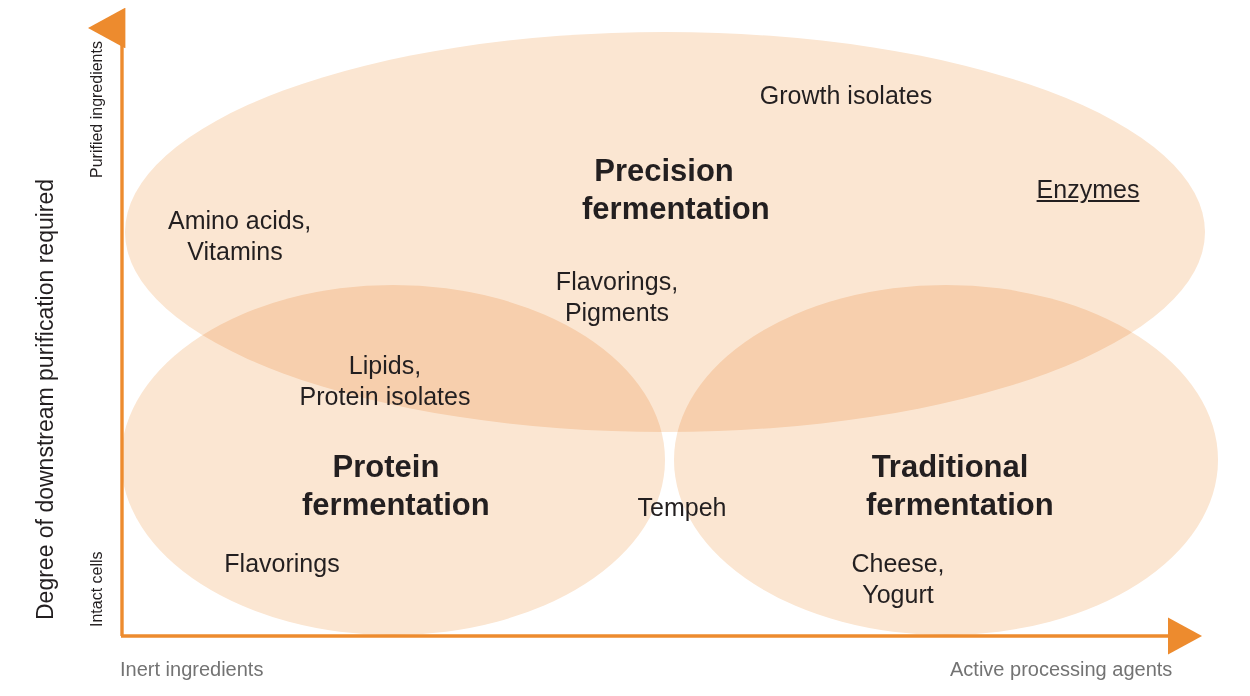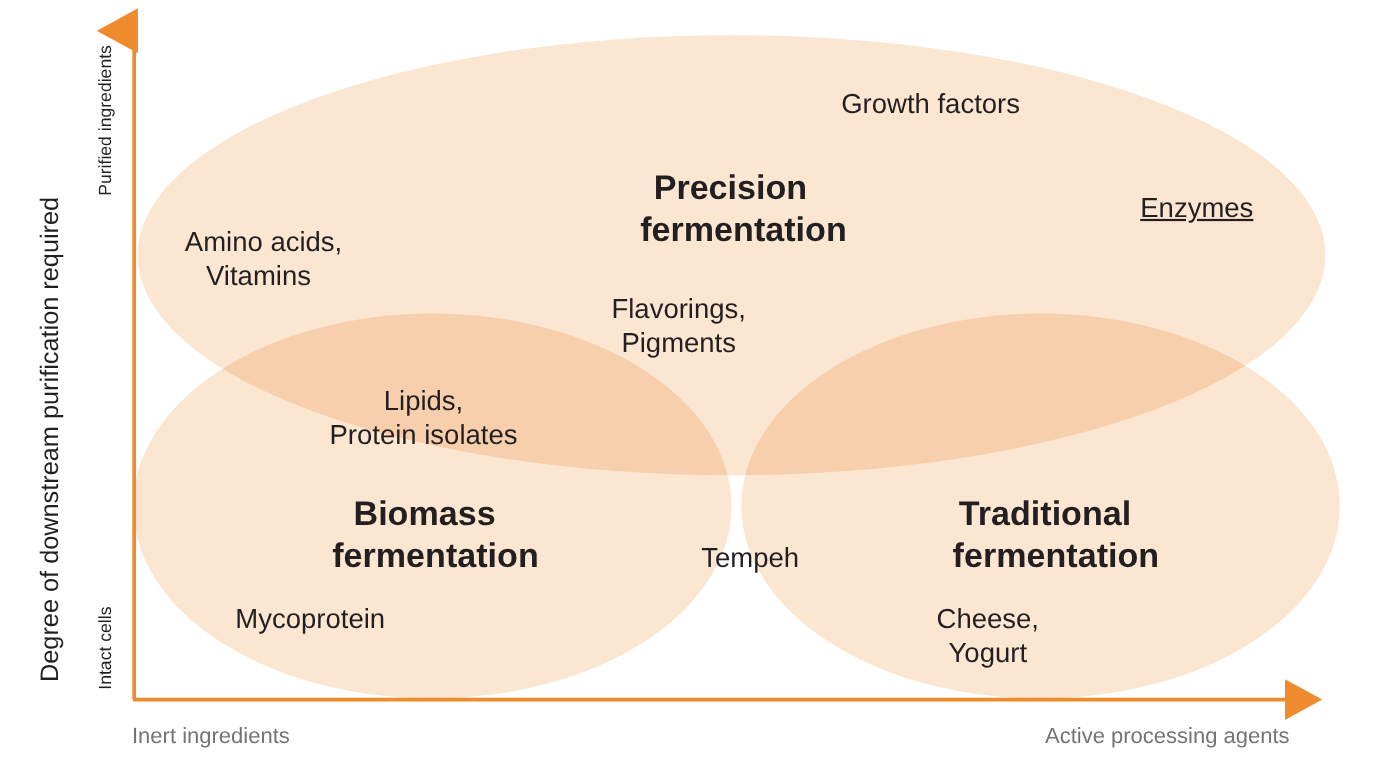--- a/index.html
+++ b/index.html
@@ -98,40 +98,40 @@
   <div class="axis-title" style="left:32px; top:620px;">Degree of downstream purification required</div>
 
   <div class="axis-tick-lbl" style="left:88px; top:178px;">Purified ingredients</div>
 
   <div class="axis-tick-lbl" style="left:88px; top:627px;">Intact cells</div>
 
   <div class="axis-end" style="left:120px; top:658px;">Inert ingredients</div>
 
   <div class="axis-end" style="left:950px; top:658px;">Active processing agents</div>
 
-  <div class="lbl item" style="left:756px; top:80px; width:180px;">Growth factors</div>
+  <div class="lbl item" style="left:756px; top:80px; width:180px;">Growth isolates</div>
 
   <div class="lbl item" style="left:168px; top:170px; width:134px;margin-top:35px;">Amino acids,
 Vitamins</div>
 
   <div class="lbl zone" style="left:582px; top:152px; width:164px;">Precision
 fermentation</div>
 
   <div class="lbl item" style="left:1032px; top:174px; width:112px;text-decoration:underline;">Enzymes</div>
 
   <div class="lbl item" style="left:544px; top:250px; width:146px;margin-top:16px;">Flavorings,
 Pigments</div>
 
   <div class="lbl item" style="left:292px; top:350px; width:186px;">Lipids,
 Protein isolates</div>
 
-  <div class="lbl zone" style="left:302px; top:448px; width:168px;">Biomass
+  <div class="lbl zone" style="left:302px; top:448px; width:168px;">Protein
 fermentation</div>
 
-  <div class="lbl item" style="left:204px; top:548px; width:156px;">Mycoprotein</div>
+  <div class="lbl item" style="left:204px; top:548px; width:156px;">Flavorings</div>
 
   <div class="lbl item" style="left:630px; top:492px; width:104px;">Tempeh</div>
 
   <div class="lbl zone" style="left:866px; top:448px; width:168px;">Traditional
 fermentation</div>
 
   <div class="lbl item" style="left:844px; top:548px; width:108px;">Cheese,
 Yogurt</div>
 
 </div>

